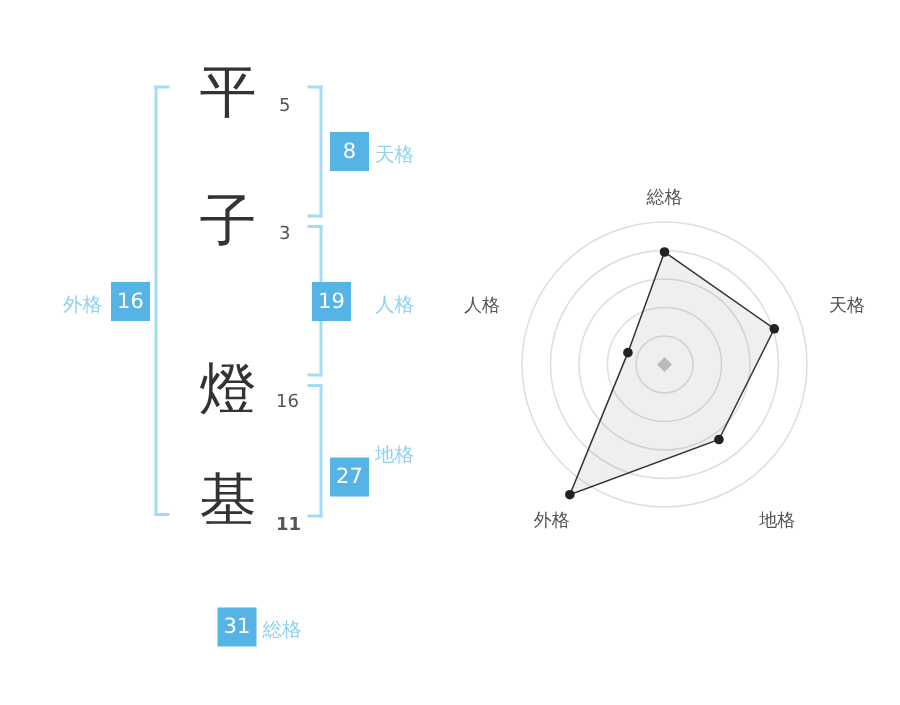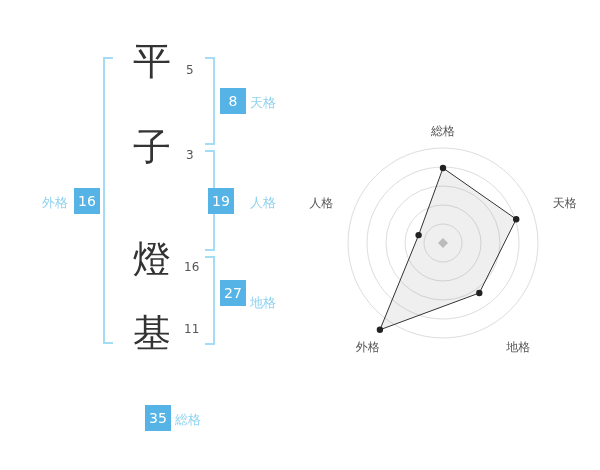--- a/index.html
+++ b/index.html
@@ -32,40 +32,40 @@
 <div class="stage">
 
   <div class="kanji" style="left:128px; top:42px;">平</div>
   <div class="kanji" style="left:128px; top:128px;">子</div>
   <div class="kanji" style="left:128px; top:240px;">燈</div>
   <div class="kanji" style="left:128px; top:314px;">基</div>
 
   <div class="strokes" style="left:186px; top:63px;">5</div>
   <div class="strokes" style="left:186px; top:148px;">3</div>
   <div class="strokes" style="left:184px; top:260px;">16</div>
-  <div class="strokes" style="left:184px; top:322px;">11</div>
+  <div class="strokes" style="left:184px; top:342px;font-weight:bold;">11</div>
 
   <div class="bracket-left" style="left:103px; top:57px;  height:287px;"></div>
   <div class="bracket-right" style="left:205px; top:57px;  height:88px;"></div>
   <div class="bracket-right" style="left:205px; top:150px; height:101px;"></div>
   <div class="bracket-right" style="left:205px; top:256px; height:89px;"></div>
 
   <div class="badge-label" style="left:42px; top:194px;">外格</div>
   <div class="badge-num" style="left:74px; top:188px;">16</div>
 
   <div class="badge-num" style="left:220px; top:88px;">8</div>
   <div class="badge-label" style="left:250px; top:94px;">天格</div>
 
   <div class="badge-num" style="left:208px; top:188px;">19</div>
   <div class="badge-label" style="left:250px; top:194px;">人格</div>
 
-  <div class="badge-num" style="left:220px; top:280px;">27</div>
+  <div class="badge-num" style="left:220px; top:305px;">27</div>
   <div class="badge-label" style="left:250px; top:294px;">地格</div>
 
-  <div class="badge-num" style="left:145px; top:405px;">35</div>
+  <div class="badge-num" style="left:145px; top:405px;">31</div>
   <div class="badge-label" style="left:175px; top:411px;">総格</div>
 
   <svg class="radar" width="300" height="300" viewBox="0 0 300 300">
       <circle cx="150" cy="150" r="95.0" fill="none" stroke="#dddddd" stroke-width="1"></circle>
       <circle cx="150" cy="150" r="76.0" fill="none" stroke="#dddddd" stroke-width="1"></circle>
       <circle cx="150" cy="150" r="57.0" fill="none" stroke="#dddddd" stroke-width="1"></circle>
       <circle cx="150" cy="150" r="38.0" fill="none" stroke="#dddddd" stroke-width="1"></circle>
       <circle cx="150" cy="150" r="19.0" fill="none" stroke="#dddddd" stroke-width="1"></circle>
       <polygon points="150.0,75.0 223.2,126.2 186.3,200.0 86.9,236.8 125.6,142.1" fill="rgba(140,140,140,0.14)" stroke="#333333" stroke-width="1"></polygon>
       <circle cx="150.0" cy="75.0" r="3.2" fill="#222222"></circle>

